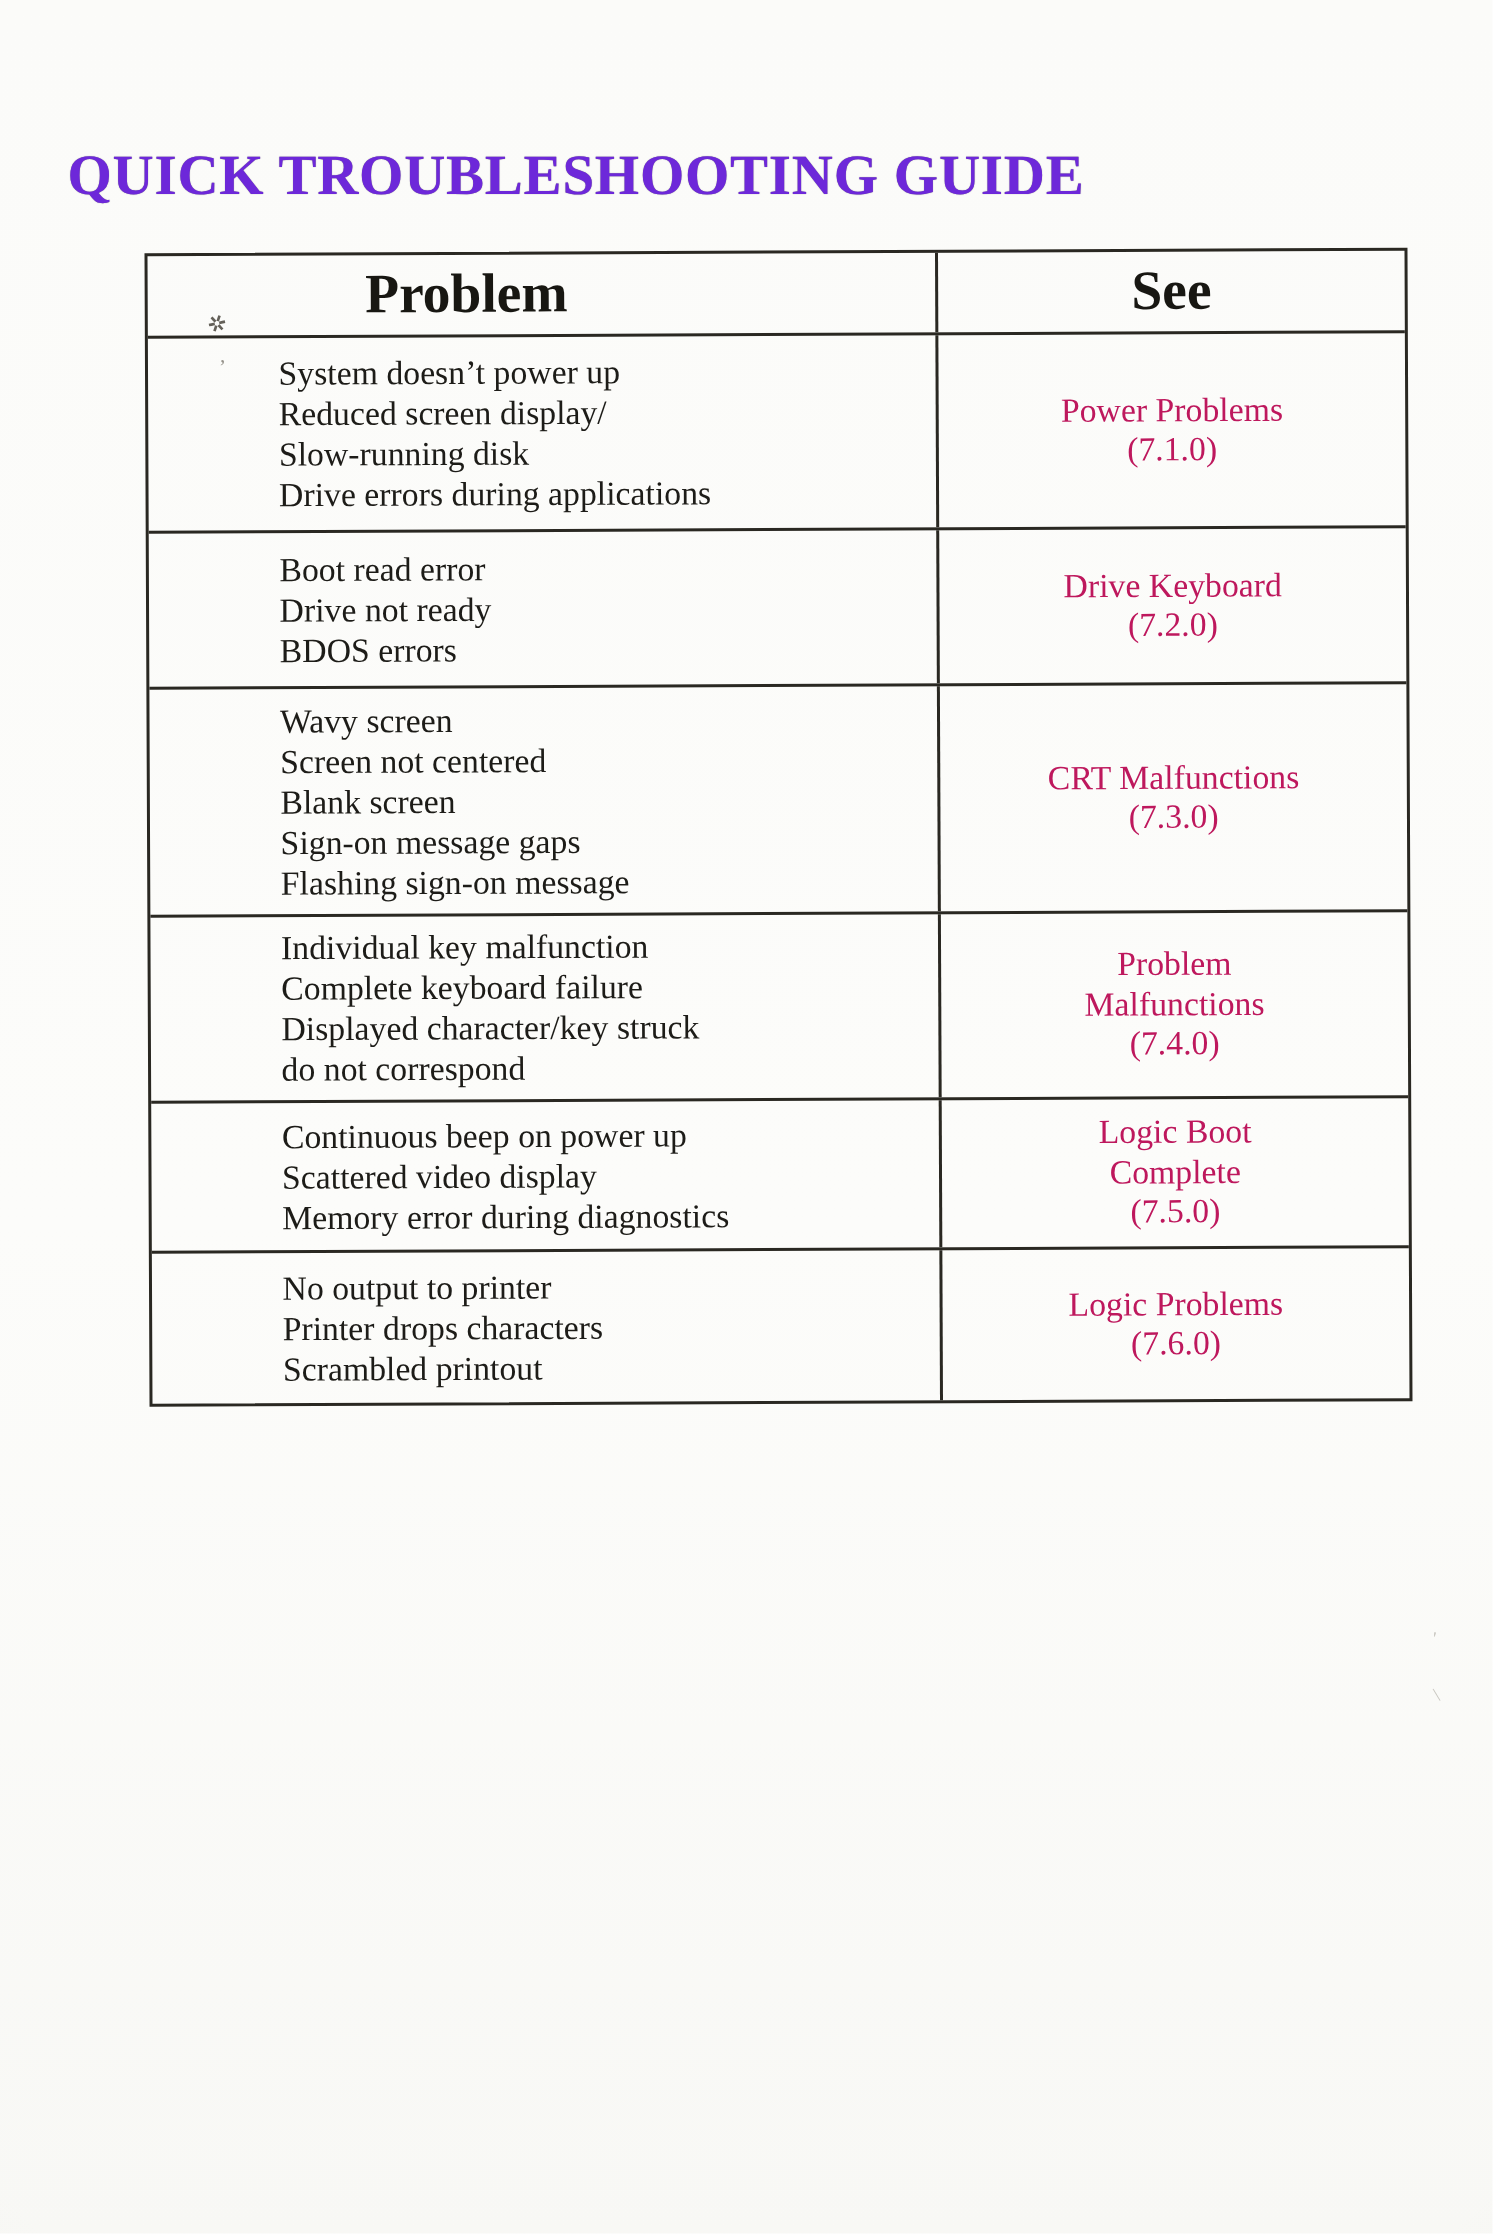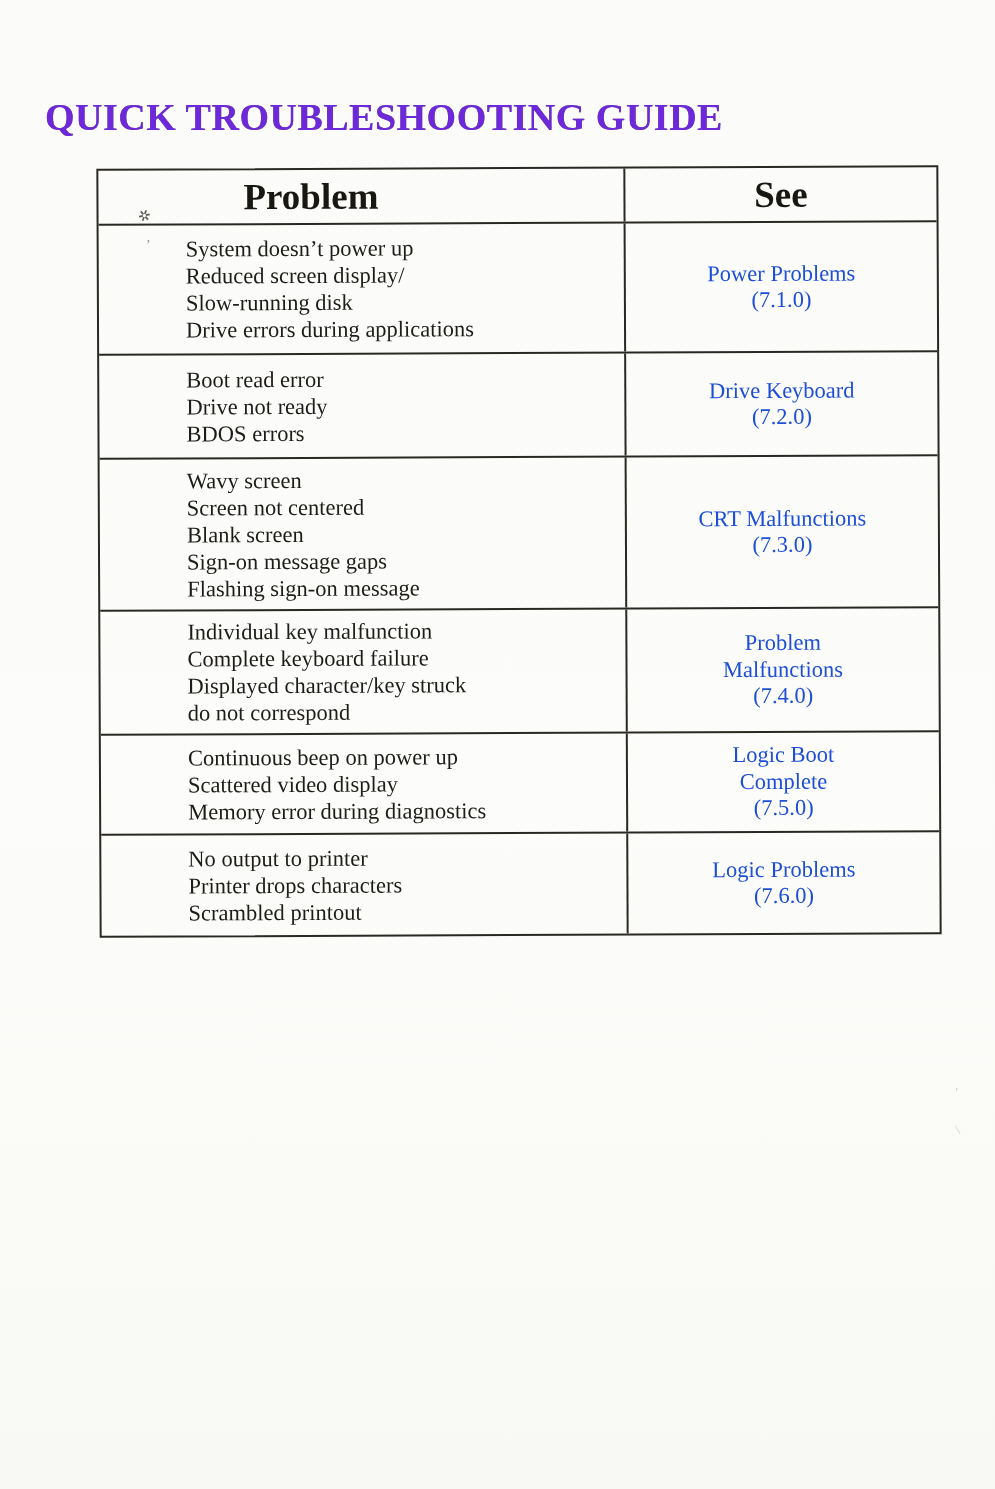--- a/index.html
+++ b/index.html
@@ -72,21 +72,21 @@
   .r5 { height: 100px; }
   .r6 { height: 102px; }
   .p-line {
     font-size: 22.5px;
     line-height: 27px;
     color: #1d1c18;
   }
   .s-line {
     font-size: 22.5px;
     line-height: 26.5px;
-    color: #1d4ed8;
+    color: #be185d;
   }
   
   .pen-mark {
     position: absolute;
     left: 138px; top: 207px;
     font-size: 15px;
     color: #4a463e;
     transform: rotate(18deg);
     opacity: 0.85;
   }

